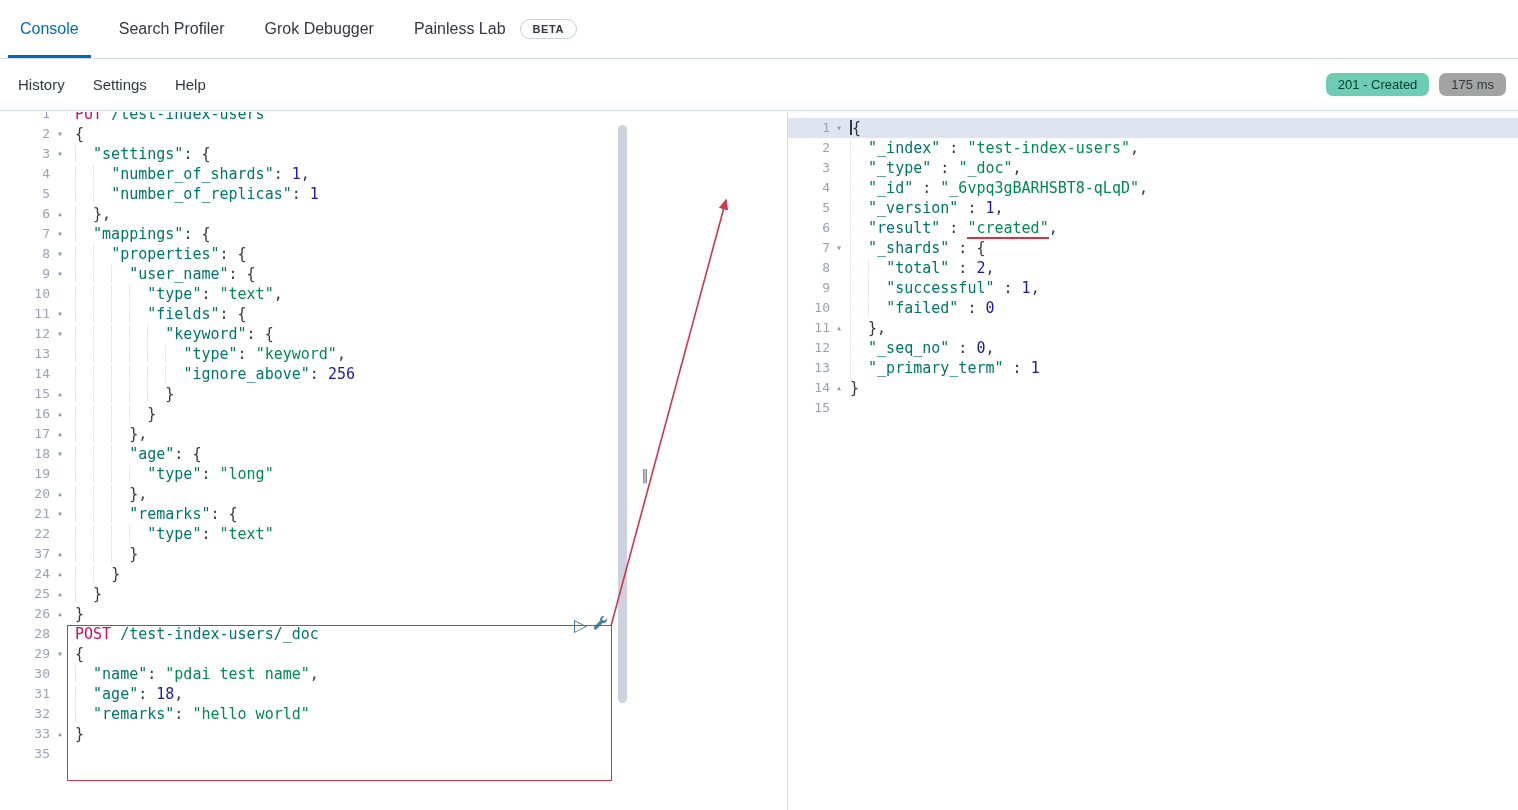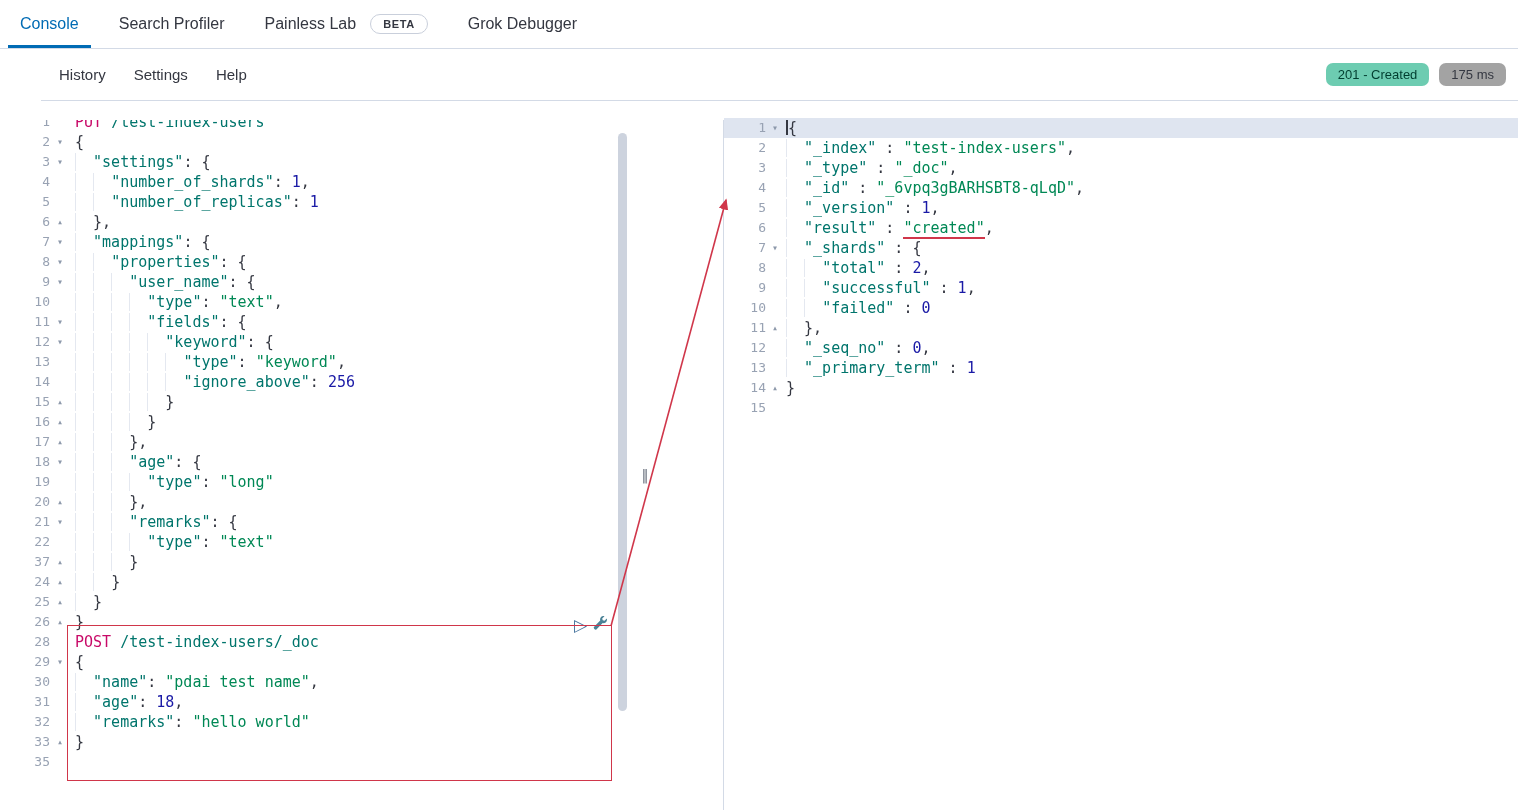--- a/index.html
+++ b/index.html
@@ -5,52 +5,52 @@
   * { box-sizing: border-box; }
   html,body { margin:0; padding:0; }
   body {
     width:1518px; height:810px; overflow:hidden; position:relative;
     background:#ffffff; color:#343741;
     font-family:"Liberation Sans", sans-serif;
   }
 
   
   .tabs-bar {
-    height:49px; border-bottom:1px solid #d3dae6;
+    height:59px; border-bottom:1px solid #d3dae6;
     display:flex; align-items:stretch; padding-left:8px;
   }
   .tab {
     display:flex; align-items:center; padding:0 12px; margin-right:16px;
     font-size:16px; color:#343741; cursor:pointer; white-space:nowrap;
   }
   .tab.active { color:#006BB4; box-shadow: inset 0 -3px 0 #006BB4; }
   .beta-badge {
     margin-left:14px; border:1px solid #c9cfdb; border-radius:14px;
     padding:3px 12px; font-size:11px; font-weight:700; letter-spacing:.6px;
     color:#343741; background:#fff;
   }
 
   
   .menu-bar {
     height:52px; border-bottom:1px solid #d3dae6;
-    display:flex; align-items:center; padding:0 12px 0 18px; font-size:15px;margin-left:41px;
+    display:flex; align-items:center; padding:0 12px 0 18px; font-size:15px;
   }
   .menu-item { margin-right:28px; cursor:pointer; color:#343741; }
   .menu-spacer { flex:1; }
   .badge {
     border-radius:7px; padding:4px 12px; font-size:13px; white-space:nowrap;
   }
   .badge.success { background:#6DCCB1; color:#013D2F; margin-right:10px; }
   .badge.ms { background:#a3a3a3; color:#343741; }
 
   
   .workspace { position:absolute; top:112px; left:0; right:0; bottom:0; display:flex; }
   .pane-left {
-    width:724px; border-right:1px solid #d3dae6;
-    position:relative; overflow:hidden; background:#fff;margin-top:8px;
+    width:788px; border-right:1px solid #d3dae6;
+    position:relative; overflow:hidden; background:#fff;
   }
   .pane-right { flex:1; position:relative; overflow:hidden; background:#fff; }
 
   .code { font-family:"DejaVu Sans Mono", monospace; font-size:15px; line-height:20px; }
   #left-code  { margin-top:-8px; }
   #right-code { margin-top:6px; }
 
   .line { height:20px; white-space:pre; }
   .line.hl { background:#DFE5F0; }
   .ln {
@@ -118,25 +118,25 @@
 <body>
 
 <div class="tabs-bar">
   <div class="tab active">
     <span>Console</span>
   </div>
   <div class="tab">
     <span>Search Profiler</span>
   </div>
   <div class="tab">
+    <span>Grok Debugger</span>
+  </div>
+  <div class="tab">
     <span>Painless Lab</span>
     <span class="beta-badge">BETA</span>
-  </div>
-  <div class="tab">
-    <span>Grok Debugger</span>
   </div>
 </div>
 
 <div class="menu-bar">
   <span class="menu-item">History</span>
   <span class="menu-item">Settings</span>
   <span class="menu-item">Help</span>
   <span class="menu-spacer"></span>
   <span class="badge success">201 - Created</span>
   <span class="badge ms">175 ms</span>

